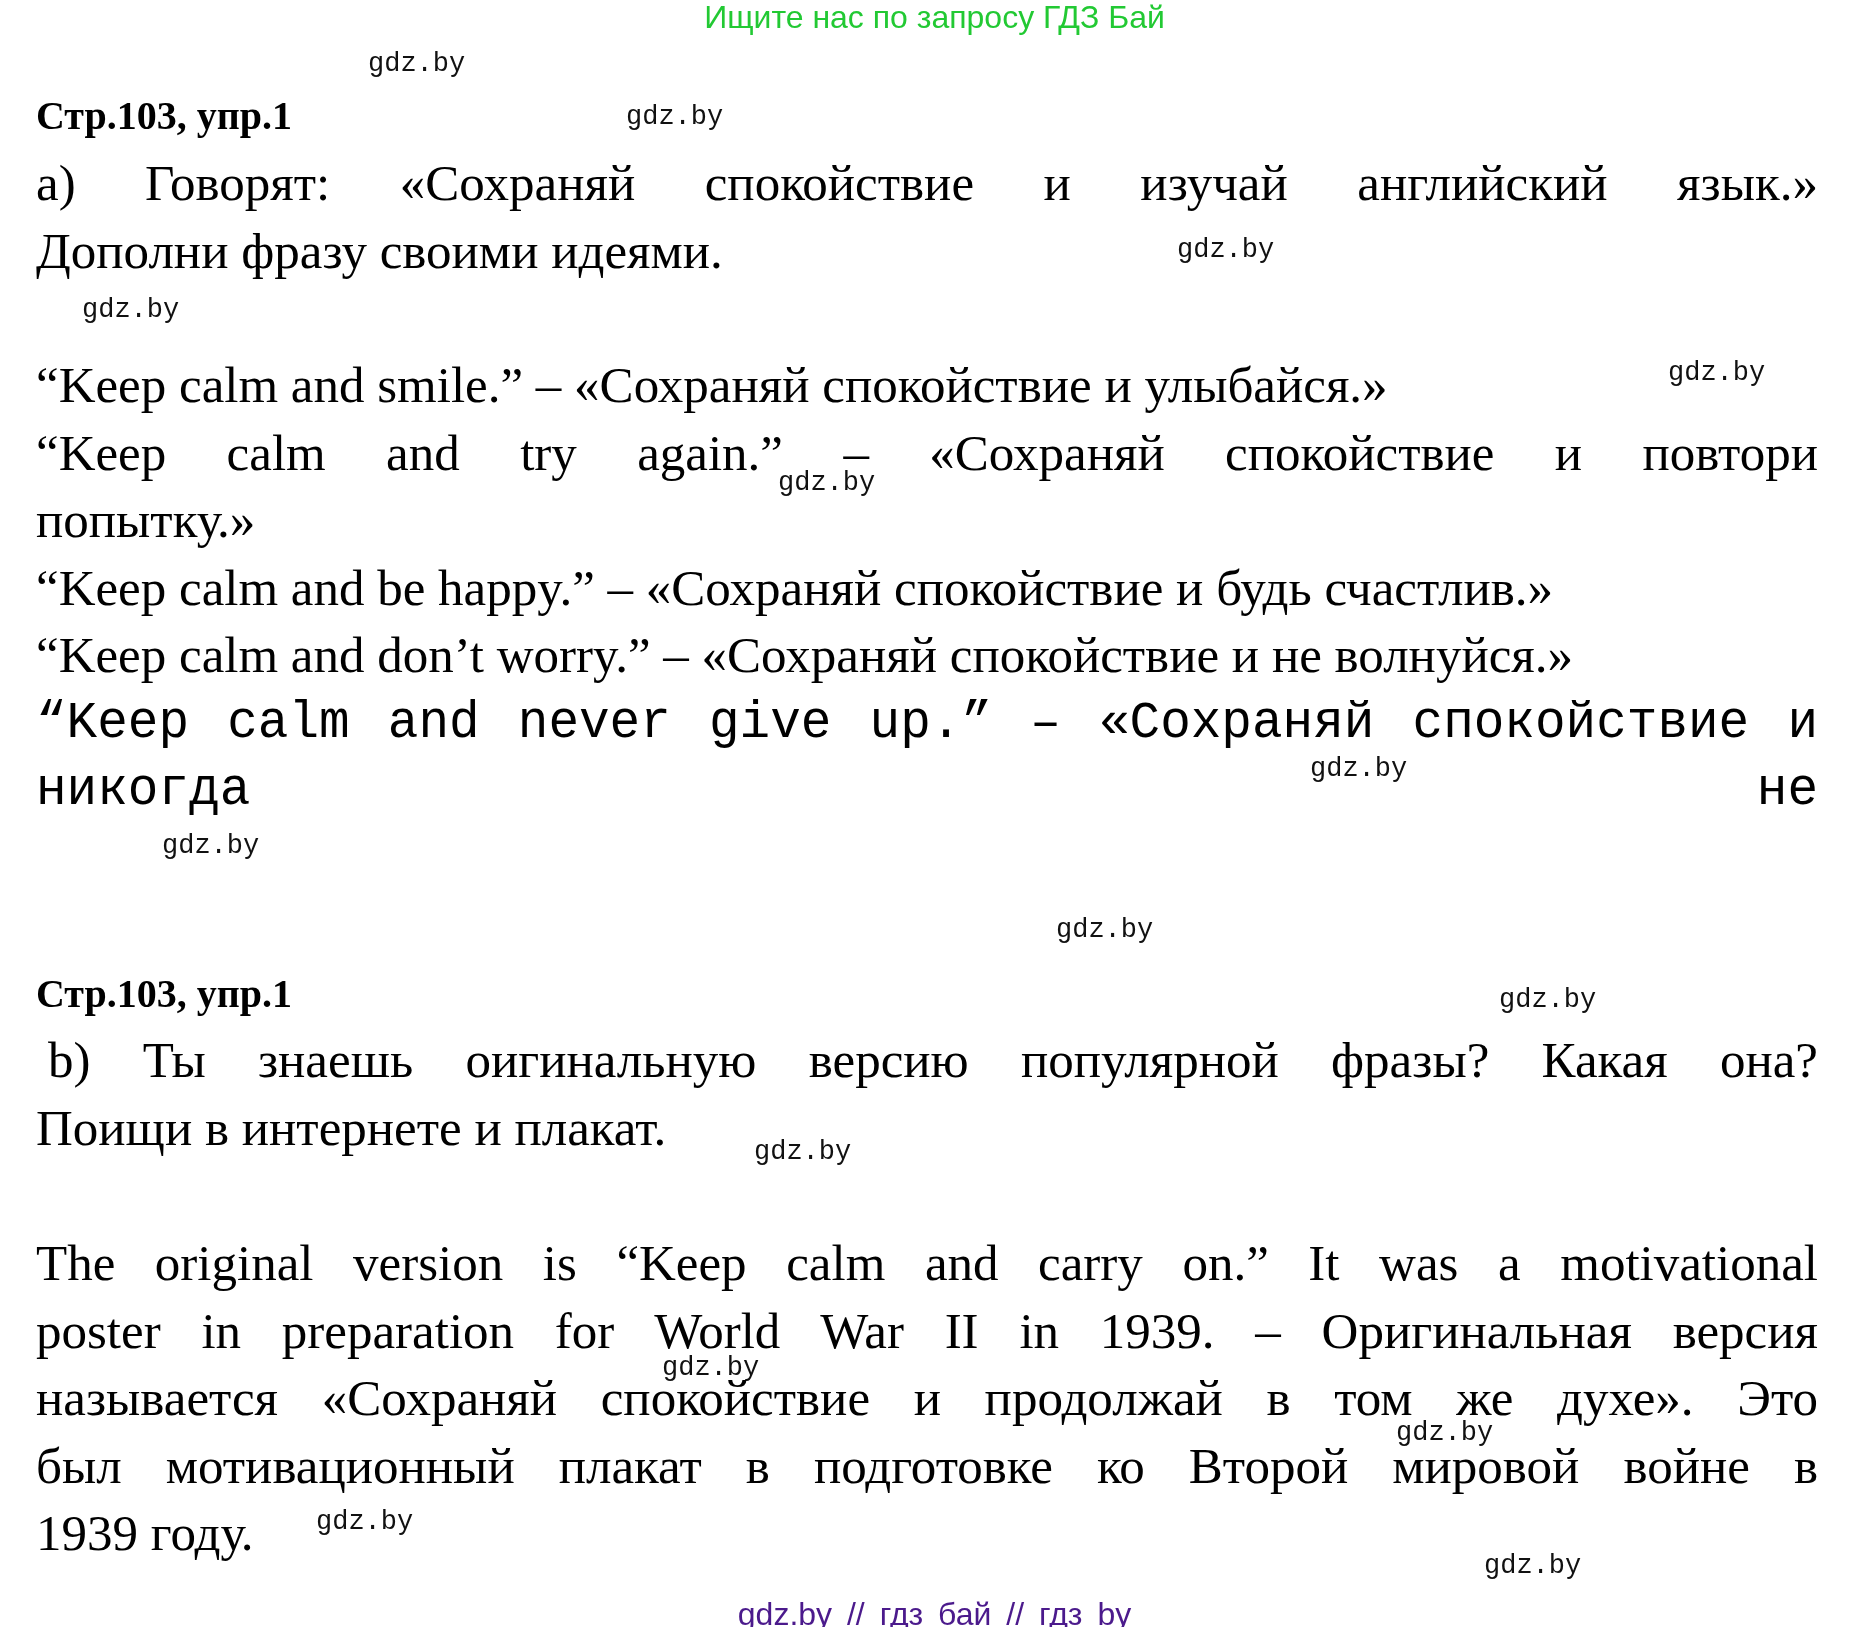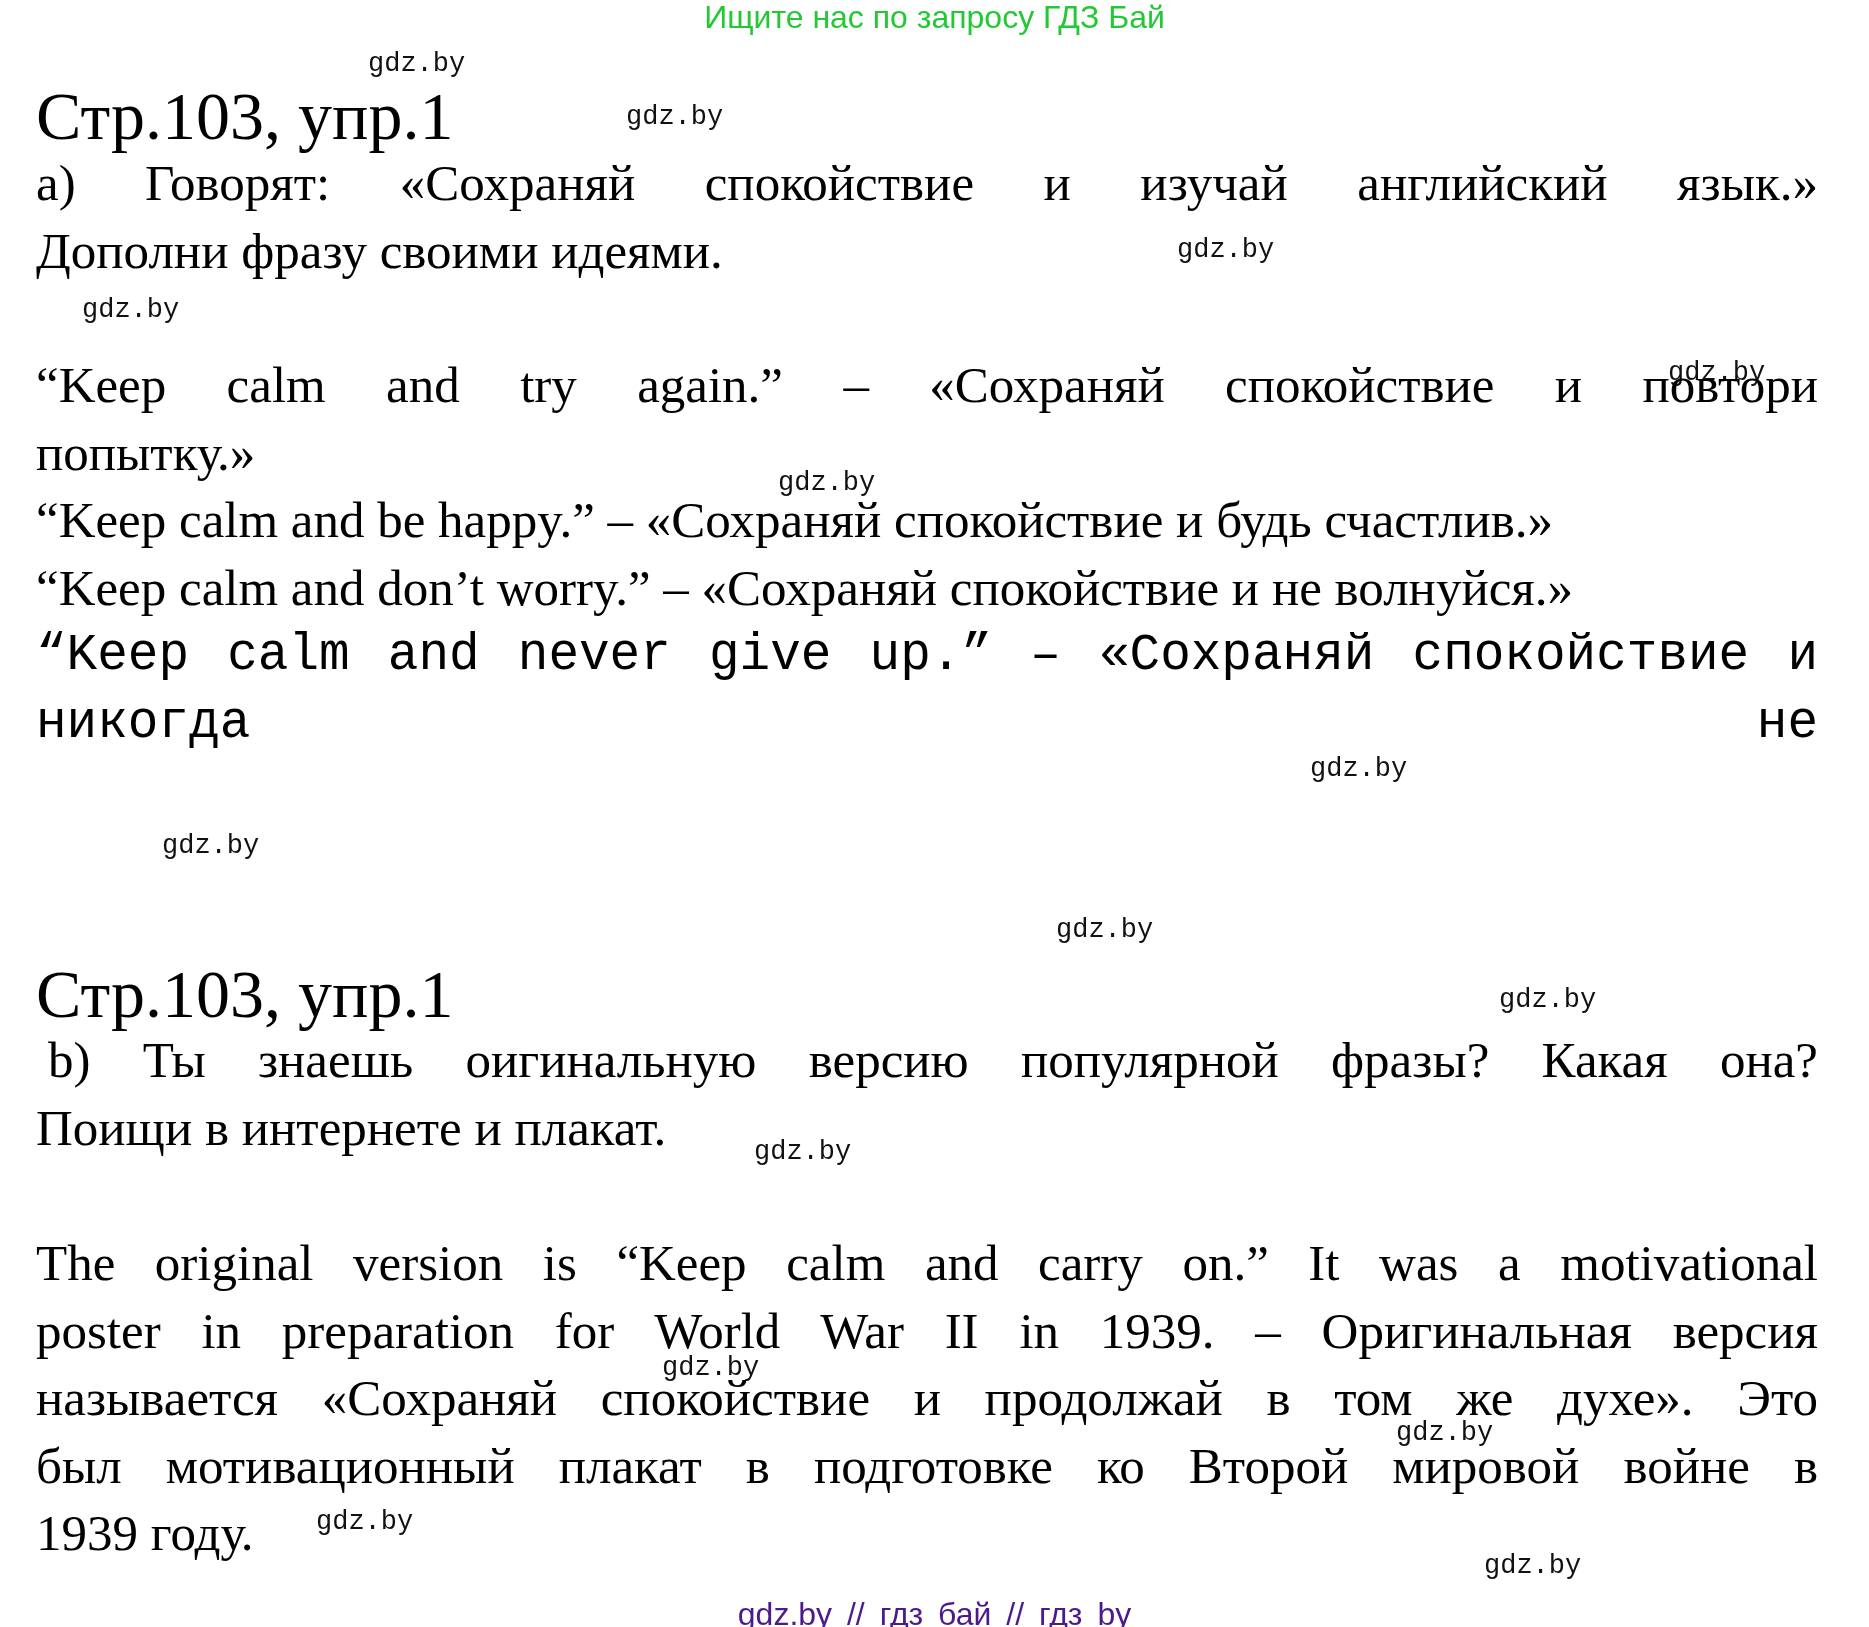--- a/index.html
+++ b/index.html
@@ -42,22 +42,22 @@
     position: absolute;
     font-family: Liberation Mono, monospace;
     font-size: 27px;
     color: #111111;
     line-height: 30px;
     white-space: nowrap;
   }
   .heading {
     position: absolute;
     left: 36px;
-    font-size: 68px;
-    font-weight: normal;
+    font-size: 40px;
+    font-weight: bold;
     line-height: 64px;
     white-space: nowrap;
   }
   .para {
     position: absolute;
     left: 36px;
     width: 1782px;
     font-size: 51px;
     line-height: 67.5px;
     text-align: justify;
@@ -96,20 +96,21 @@
 <div class="wm" style="left:1484px; top:1551px;">gdz.by</div>
 
 <div class="heading" style="top:84px;">Стр.103, упр.1</div>
 
 <div class="para" style="top:150px;">
   <span class="line" style="white-space: normal;">a) Говорят: «Сохраняй спокойствие и изучай английский язык.»</span>
   <span class="line last" style="white-space: normal;">Дополни фразу своими идеями.</span>
 </div>
 
 <div class="para" style="top:352px;">
+  <span class="line last" style="white-space: normal;">“Keep calm and smile.” – «Сохраняй спокойствие и улыбайся.»</span>
   <span class="line" style="white-space: normal;">“Keep calm and try again.” – «Сохраняй спокойствие и повтори</span>
   <span class="line last" style="white-space: normal;">попытку.»</span>
   <span class="line last" style="white-space: normal;">“Keep calm and be happy.” – «Сохраняй спокойствие и будь счастлив.»</span>
   <span class="line last" style="white-space: normal;">“Keep calm and don’t worry.” – «Сохраняй спокойствие и не волнуйся.»</span>
   <span class="line" style="white-space: normal; font-family: Liberation Mono, monospace;">“Keep calm and never give up.” – «Сохраняй спокойствие и никогда не</span>
 </div>
 
 <div class="heading" style="top:962px;">Стр.103, упр.1</div>
 
 <div class="para" style="top:1027px;">

